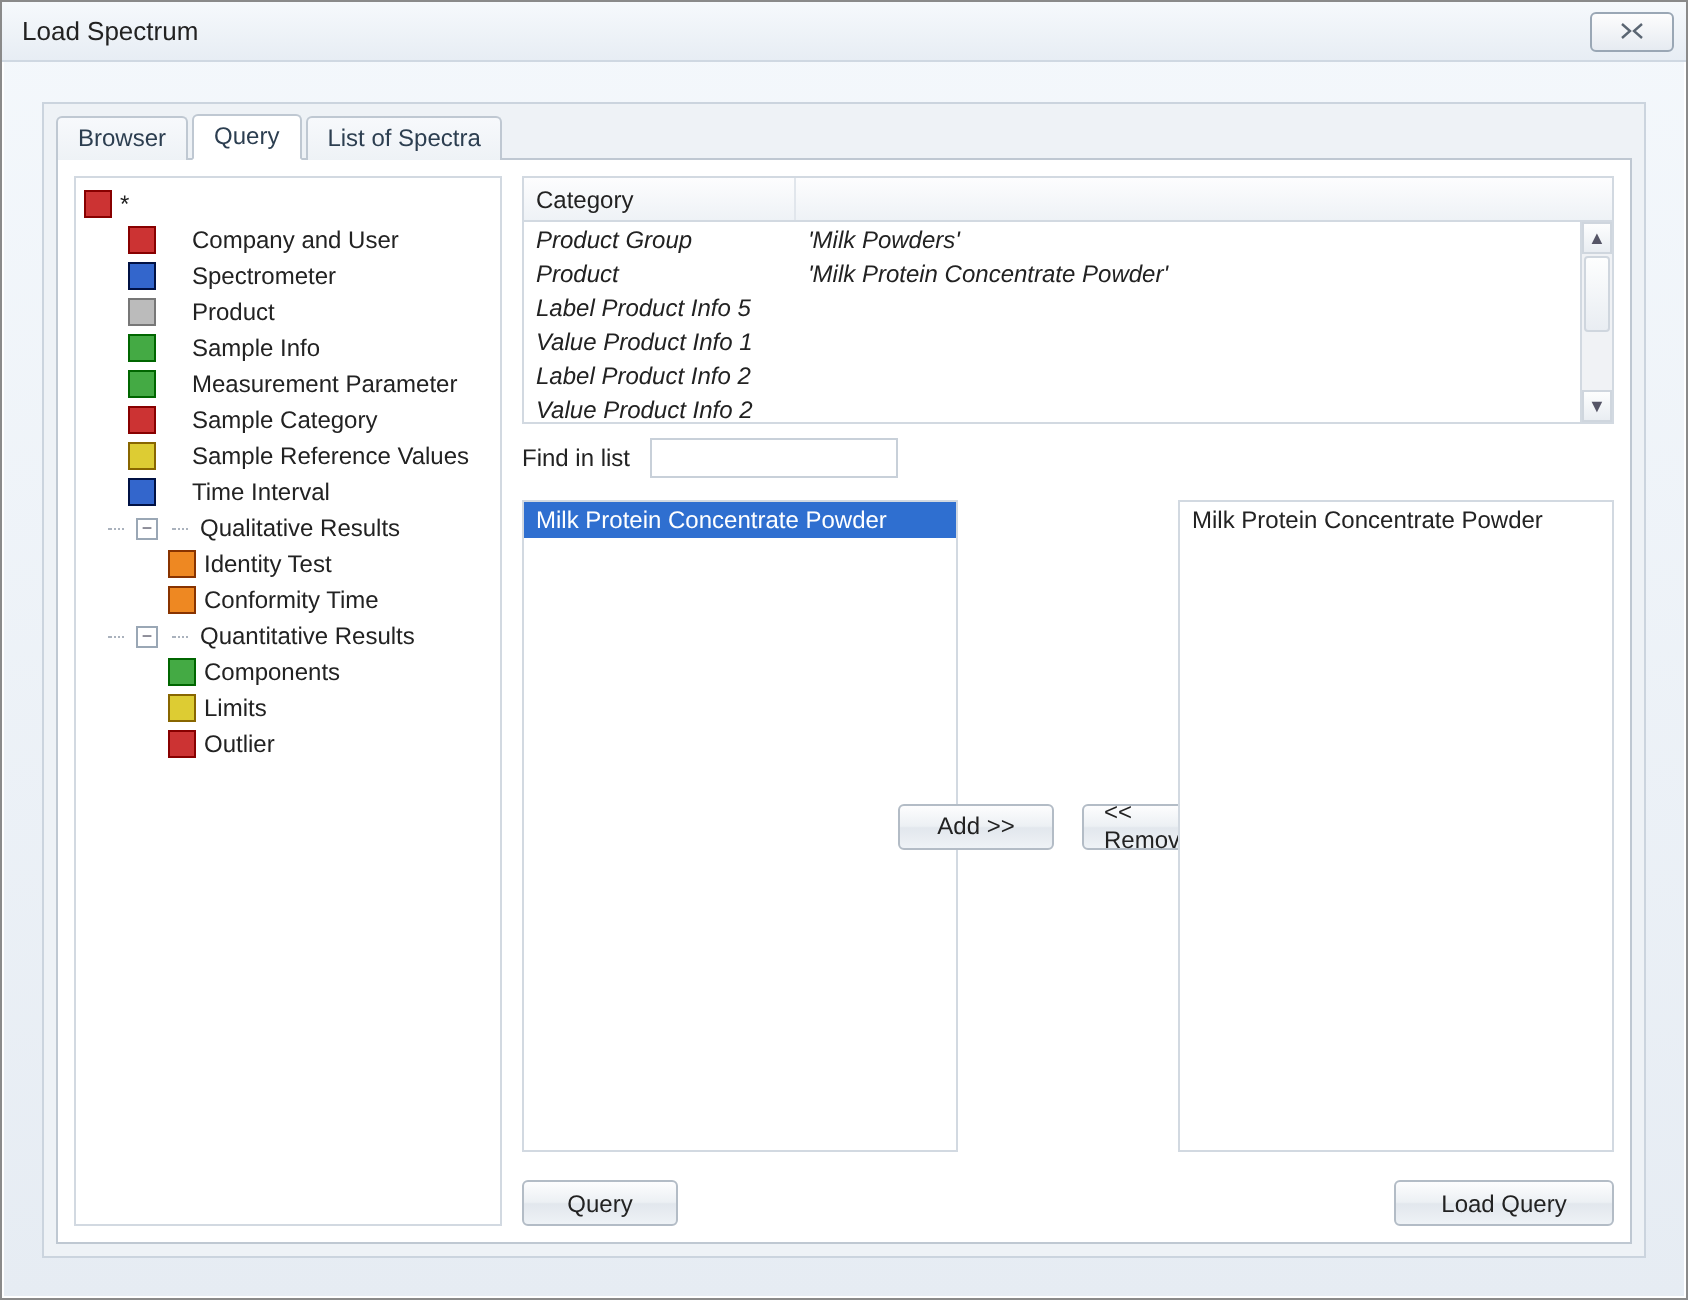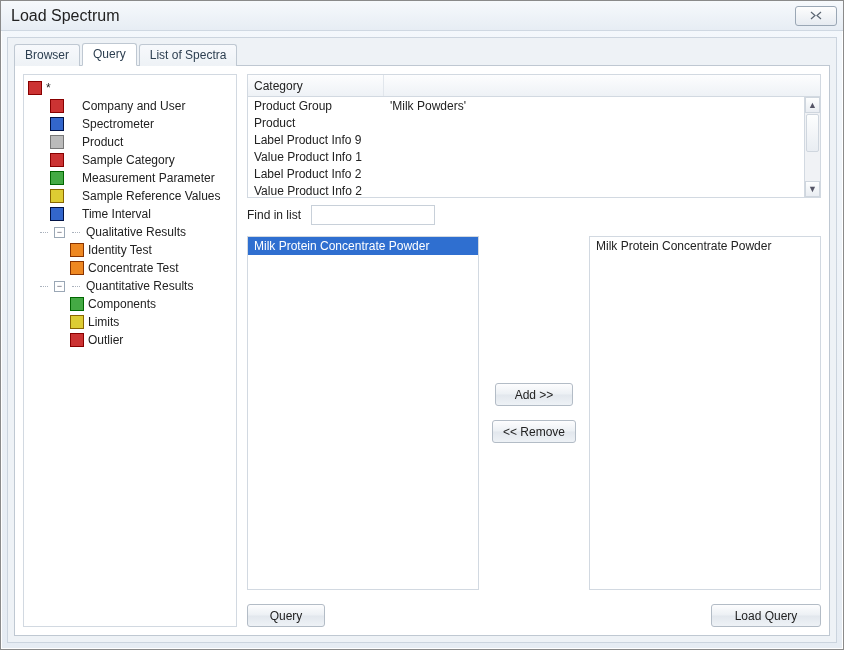--- a/index.html
+++ b/index.html
@@ -11,31 +11,31 @@
     border: 1px solid #8a8a8a;
     background: linear-gradient(#f4f8fc, #e6ecf3);
     display: flex; flex-direction: column;
     box-shadow: 0 0 0 1px #fff inset;
   }
   .titlebar {
     height: 30px; display: flex; align-items: center; padding: 0 6px 0 10px;
     background: linear-gradient(#f6f9fc, #e7edf4);
     border-bottom: 1px solid #cfd8e2;
   }
-  .titlebar .title { flex: 1; font-size: 16px; }
+  .titlebar .title { flex: 1; font-size: 13px; }
   .close-btn {
     width: 42px; height: 20px; border: 1px solid #9aa7b5; border-radius: 3px;
     background: linear-gradient(#fdfdfd, #e6ebf1);
     display: flex; align-items: center; justify-content: center;
     cursor: pointer; color: #555;
   }
   .close-btn svg { width: 12px; height: 9px; }
 
   .client {
-    flex: 1; margin: 6px; background: #eef2f6; border: 1px solid #cbd4de; padding: 6px;
+    flex: 1; margin: 20px; background: #eef2f6; border: 1px solid #cbd4de; padding: 6px;
     display: flex; flex-direction: column;
   }
 
   .tabs { display: flex; align-items: flex-end; height: 22px; margin-bottom: -1px; }
   .tab {
     padding: 3px 10px 4px 10px; margin-right: 2px;
     border: 1px solid #bfc8d2; border-bottom: none;
     border-top-left-radius: 3px; border-top-right-radius: 3px;
     background: linear-gradient(#f7f9fc, #eef2f6);
     color: #2c3e50; cursor: pointer; position: relative;
@@ -86,21 +86,21 @@
     display: flex; background: linear-gradient(#fdfdfe, #eef2f6); border-bottom: 1px solid #d2d9e1;
     height: 22px; align-items: center; gap: 48px;
   }
   .filter-table .header .col {
     padding: 0 6px; border-right: 1px solid #e1e6ec; height: 100%; display:flex; align-items:center;
     font-weight: 400;
   }
   .filter-table .header .col.cat { width: 136px; }
   .filter-table .header .col.filt { flex: 1; }
   .filter-table .body { flex:1; overflow: hidden; position: relative; }
-  .filter-table .rows { position:absolute; left:0; right:16px; top:0; }
+  .filter-table .rows { position:absolute; left:0; right:16px; top:0;font-style:italic; }
   .filter-table .row { display:flex; height:17px; align-items:center; }
   .filter-table .row .c1 { width:136px; padding:0 6px; }
   .filter-table .row .c2 { flex:1; padding:0 6px; }
   .filter-table .vscroll {
     position:absolute; right:0; top:0; bottom:0; width:16px; background:#f0f2f5; border-left:1px solid #d2d9e1;
     display:flex; flex-direction:column;
   }
   .filter-table .vscroll .arrow {
     height:16px; border:1px solid #cfd6de; background:linear-gradient(#fdfefe,#e9edf2);
     display:flex; align-items:center; justify-content:center; font-size:9px; color:#556; cursor:pointer;
@@ -116,21 +116,21 @@
   .find-row input {
     width: 124px; height:20px; border:1px solid #c8d0d9; padding:0 4px; font: inherit; background:#fff;
   }
 
   .lists-row { flex:1; display:flex; gap:10px; align-items:stretch; margin-top:4px; }
   .listbox {
     border:1px solid #d2d9e1; background:#fff; flex:1; overflow:auto;
   }
   .listbox .item { padding:2px 6px; height:18px; display:flex; align-items:center; }
   .listbox .item.selected { background:#2f6fd0; color:#fff; }
-  .mid-buttons { width:90px; display:flex; flex-direction:column; justify-content:center; gap:14px; align-items:center; }
+  .mid-buttons { width:90px; display:flex; flex-direction:row; justify-content:center; gap:14px; align-items:center; }
 
   .button {
     min-width: 78px; height:23px; border:1px solid #b3bcc6; border-radius:3px;
     background:linear-gradient(#fdfdfe,#ecf0f4 48%,#e2e7ed 52%,#eef2f6);
     display:inline-flex; align-items:center; justify-content:center; cursor:pointer;
     font:inherit; color:#222; padding:0 10px;
   }
   .bottom-row {
     display:flex; align-items:center; gap:8px; margin-top:8px;
   }
@@ -171,26 +171,30 @@
               </div>
               <div class="node indent1">
                 <span class="icon blue"></span>
                 <span class="label">Spectrometer</span>
               </div>
               <div class="node indent1">
                 <span class="icon gray"></span>
                 <span class="label">Product</span>
               </div>
               <div class="node indent1">
+                <span class="icon green"></span>
+                <span class="label">Sample Info</span>
+              </div>
+              <div class="node indent1">
+                <span class="icon green"></span>
+                <span class="label">Measurement Parameter</span>
+              </div>
+              <div class="node indent1">
                 <span class="icon red"></span>
                 <span class="label">Sample Category</span>
-              </div>
-              <div class="node indent1">
-                <span class="icon green"></span>
-                <span class="label">Measurement Parameter</span>
               </div>
               <div class="node indent1">
                 <span class="icon yellow"></span>
                 <span class="label">Sample Reference Values</span>
               </div>
               <div class="node indent1">
                 <span class="icon blue"></span>
                 <span class="label">Time Interval</span>
               </div>
             </div>
@@ -201,21 +205,21 @@
             <span class="dots expander-dots"></span>
             <span class="label">Qualitative Results</span>
           </div>
           <div id="tree-qual">
               <div class="node indent2">
                 <span class="icon orange"></span>
                 <span class="label">Identity Test</span>
               </div>
               <div class="node indent2">
                 <span class="icon orange"></span>
-                <span class="label">Concentrate Test</span>
+                <span class="label">Conformity Time</span>
               </div>
             </div>
 
           <div class="node" style="padding-left:14px">
             <span class="dots expander-dots"></span>
             <span class="expander">−</span>
             <span class="dots expander-dots"></span>
             <span class="label">Quantitative Results</span>
           </div>
           <div id="tree-quant">
@@ -242,23 +246,24 @@
             <div class="col cat">Category</div>
           </div>
           <div class="body">
             <div class="rows" id="filter-rows">
                 <div class="row">
                   <div class="c1">Product Group</div>
                   <div class="c2">'Milk Powders'</div>
                 </div>
                 <div class="row">
                   <div class="c1">Product</div>
-                </div>
-                <div class="row">
-                  <div class="c1">Label Product Info 9</div>
+                  <div class="c2">'Milk Protein Concentrate Powder'</div>
+                </div>
+                <div class="row">
+                  <div class="c1">Label Product Info 5</div>
                   <div class="c2"></div>
                 </div>
                 <div class="row">
                   <div class="c1">Value Product Info 1</div>
                   <div class="c2"></div>
                 </div>
                 <div class="row">
                   <div class="c1">Label Product Info 2</div>
                   <div class="c2"></div>
                 </div>

